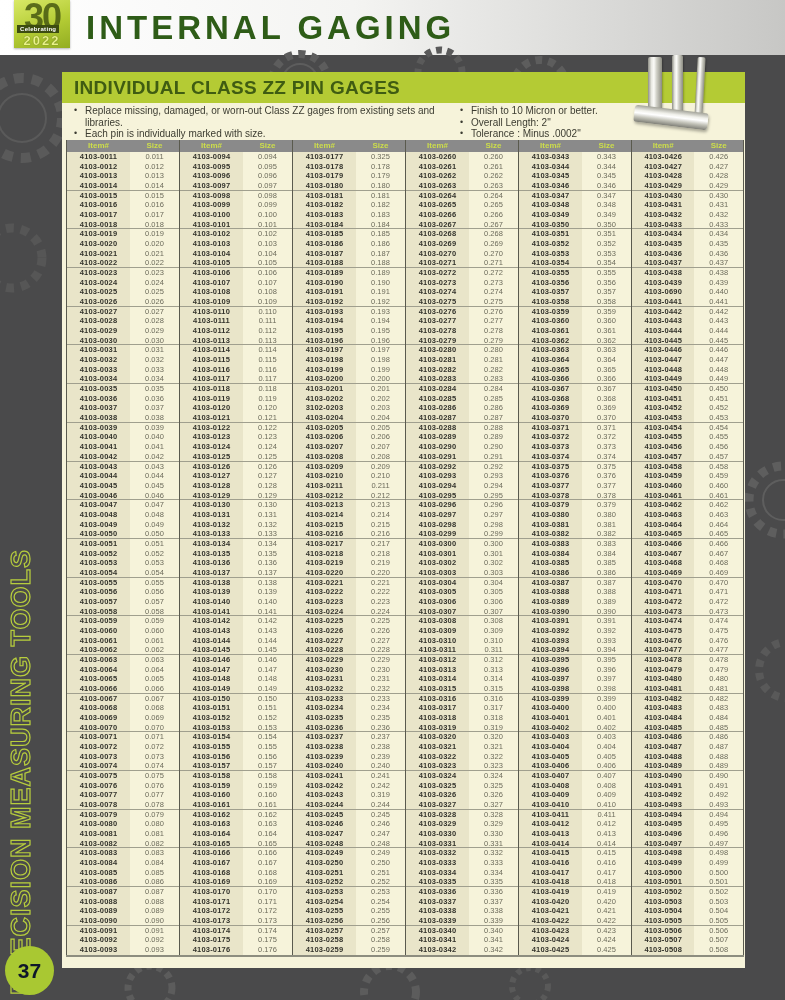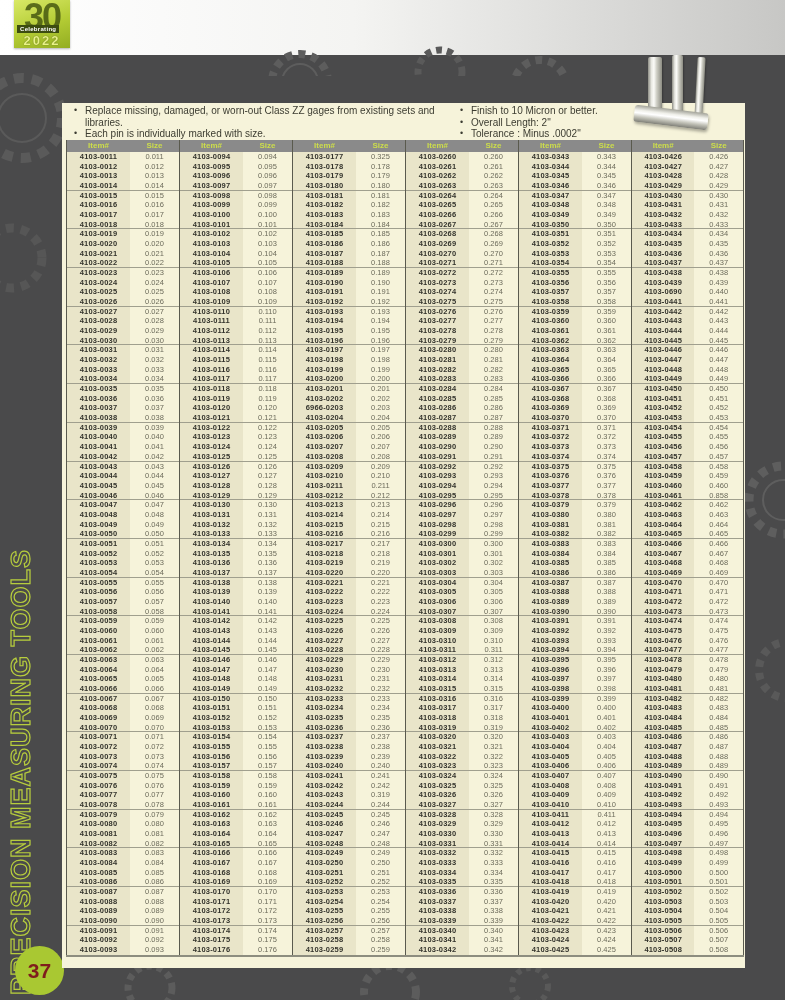--- a/index.html
+++ b/index.html
@@ -21,23 +21,23 @@
     text-shadow:0 0 1px #3c4c10;}
   #page-title{position:absolute;left:86px;top:9px;font-size:33px;font-weight:bold;
     color:#2e5c17;letter-spacing:4px;}
 
   
   .side-text{position:absolute;left:6px;top:295px;height:700px;width:54px;
     writing-mode:vertical-rl;transform:rotate(180deg);
     font-size:27px;font-weight:bold;letter-spacing:1px;
     color:transparent;-webkit-text-stroke:1.2px #b7cd3d;}
   @supports not (-webkit-text-stroke:1px #000){.side-text{color:#b7cd3d;}}
-  #page-badge{position:absolute;left:15px;top:946px;width:49px;height:49px;border-radius:50%;
+  #page-badge{position:absolute;left:5px;top:946px;width:49px;height:49px;border-radius:50%;
     background:#a9c832;display:flex;align-items:center;justify-content:center;
-    font-size:21px;font-weight:bold;color:#7f1d1d;}
+    font-size:21px;font-weight:bold;color:#0f172a;}
 
   
   #section-bar{position:absolute;left:62px;top:72px;width:683px;height:31px;background:#b4cb34;}
   #section-heading{padding-left:12px;line-height:31px;font-size:19px;font-weight:bold;
     color:#3f5c12;letter-spacing:.3px;}
 
   
   #content{position:absolute;left:62px;top:103px;width:683px;height:865px;background:#f6f3da;}
 
   .bullets{position:absolute;top:2px;font-size:10px;line-height:11.5px;color:#3c3c31;}
@@ -74,20 +74,21 @@
 <body>
 
 <div id="page">
 
   <div id="topband">
     <div id="logo">
       <div class="big30">30</div>
       <div class="celebrating">Celebrating</div>
       <div class="year">2022</div>
     </div>
+    <div id="page-title">INTERNAL GAGING</div>
   </div>
 
   <svg class="gear" style="left:240px;top:42px;" width="340" height="34" viewBox="0 0 340 34">
     <circle cx="60" cy="40" r="28" fill="none" stroke="#5d5d5d" stroke-width="8" stroke-dasharray="7 6"></circle>
     <circle cx="60" cy="40" r="18" fill="none" stroke="#5d5d5d" stroke-width="2"></circle>
     <circle cx="200" cy="30" r="22" fill="none" stroke="#5a5a5a" stroke-width="7" stroke-dasharray="6 5"></circle>
     <circle cx="300" cy="44" r="26" fill="none" stroke="#5d5d5d" stroke-width="8" stroke-dasharray="7 6"></circle>
   </svg>
   <svg class="gear" style="left:-18px;top:58px;" width="100" height="260" viewBox="0 0 100 260">
     <circle cx="40" cy="60" r="40" fill="none" stroke="#5a5a5a" stroke-width="10" stroke-dasharray="10 8"></circle>
@@ -103,20 +104,23 @@
     <circle cx="60" cy="30" r="22" fill="none" stroke="#5c5c5c" stroke-width="7" stroke-dasharray="6 5"></circle>
     <circle cx="300" cy="34" r="26" fill="none" stroke="#5c5c5c" stroke-width="8" stroke-dasharray="7 6"></circle>
     <circle cx="440" cy="28" r="18" fill="none" stroke="#595959" stroke-width="6" stroke-dasharray="5 5"></circle>
   </svg>
 
   <div class="side-text">PRECISION MEASURING TOOLS</div>
   <div id="page-badge">
     <span>37</span>
   </div>
 
+  <div id="section-bar">
+    <div id="section-heading">INDIVIDUAL CLASS ZZ PIN GAGES</div>
+  </div>
 
   <div id="content">
 
     <div class="bullets" id="bullets-left">
       <div class="bullet">
           <span class="dot">•</span>
           <span>Replace missing, damaged, or worn-out Class ZZ gages from existing sets and libraries.</span>
         </div>
       <div class="bullet">
           <span class="dot">•</span>
@@ -930,21 +934,21 @@
           </div>
           <div class="trow">
             <span class="citem">4103-0201</span>
             <span class="csize">0.201</span>
           </div>
           <div class="trow">
             <span class="citem">4103-0202</span>
             <span class="csize">0.202</span>
           </div>
           <div class="trow">
-            <span class="citem">6966-0203</span>
+            <span class="citem">3102-0203</span>
             <span class="csize">0.203</span>
           </div>
           <div class="trow group-end">
             <span class="citem">4103-0204</span>
             <span class="csize">0.204</span>
           </div>
           <div class="trow">
             <span class="citem">4103-0205</span>
             <span class="csize">0.205</span>
           </div>
@@ -1981,21 +1985,21 @@
           <div class="trow">
             <span class="citem">4103-0459</span>
             <span class="csize">0.459</span>
           </div>
           <div class="trow">
             <span class="citem">4103-0460</span>
             <span class="csize">0.460</span>
           </div>
           <div class="trow group-end">
             <span class="citem">4103-0461</span>
-            <span class="csize">0.858</span>
+            <span class="csize">0.461</span>
           </div>
           <div class="trow">
             <span class="citem">4103-0462</span>
             <span class="csize">0.462</span>
           </div>
           <div class="trow">
             <span class="citem">4103-0463</span>
             <span class="csize">0.463</span>
           </div>
           <div class="trow">

